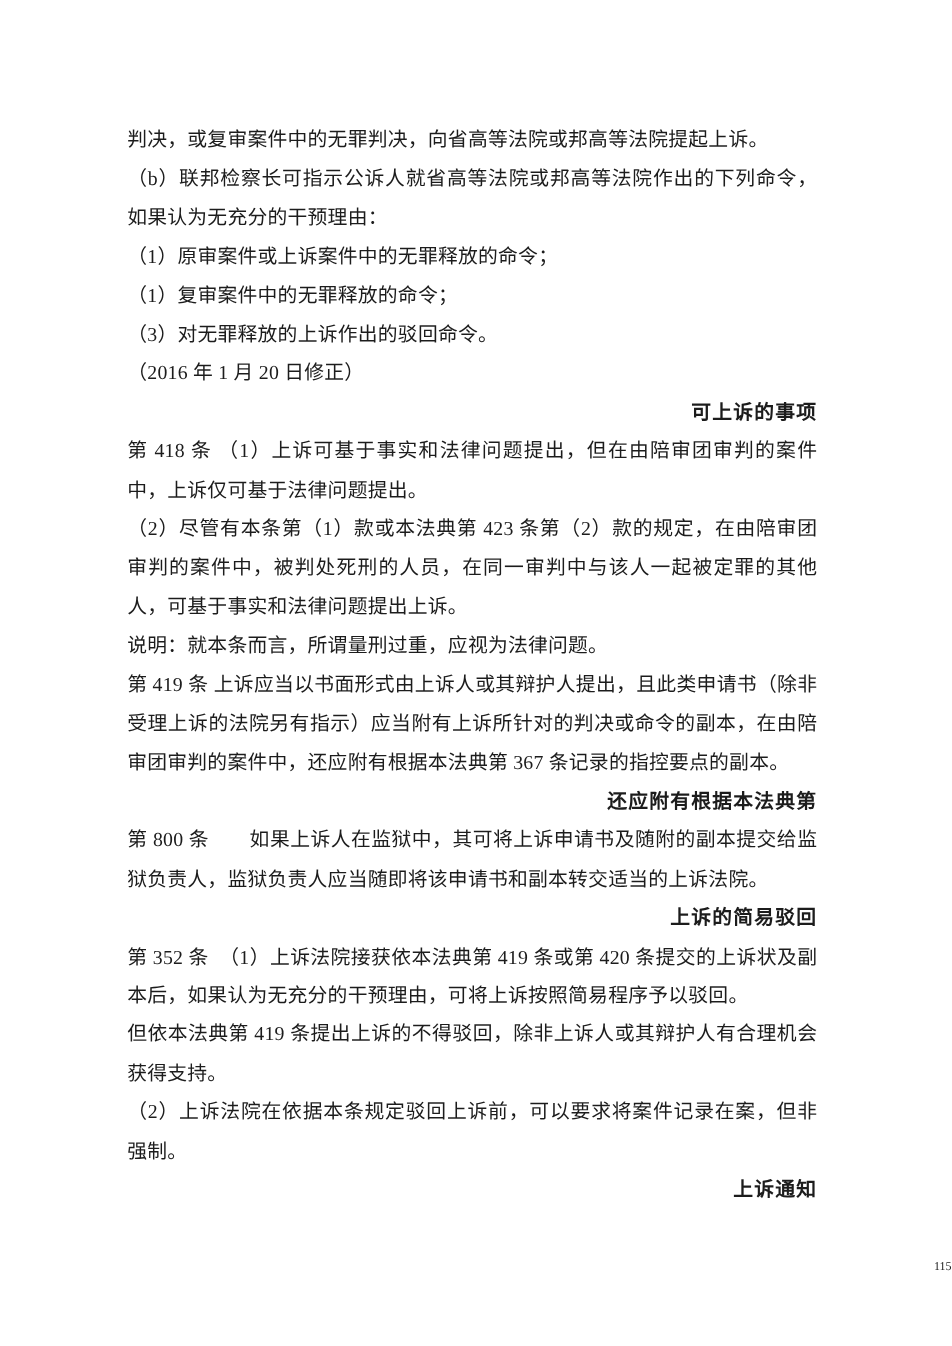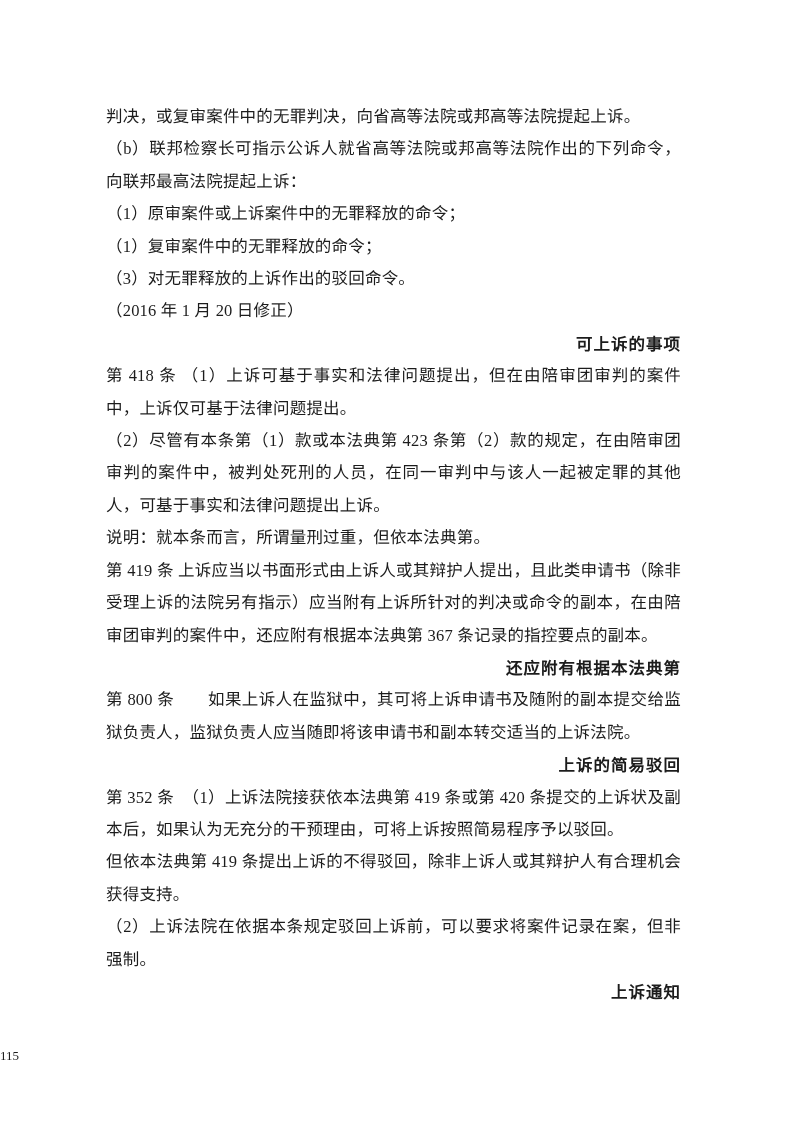--- a/index.html
+++ b/index.html
@@ -36,41 +36,41 @@
     font-weight: 700;
     text-align: right;
     text-indent: 31px;
     letter-spacing: 1px;
   }
   .page-footer {
     position: absolute;
     top: 1046px;
     left: 0;
     width: 100%;
-    text-align: left;
-    font-size: 13px;
+    text-align: right;
+    font-size: 10px;
     line-height: 20px;
     color: #1c1c1c;
   }
 </style>
 </head>
 <body>
 
 <div class="page">
   <main class="doc-body" id="doc-body">
       <p class="paragraph">判决，或复审案件中的无罪判决，向省高等法院或邦高等法院提起上诉。</p>
-      <p class="paragraph">（b）联邦检察长可指示公诉人就省高等法院或邦高等法院作出的下列命令，向联邦最高法院提起上诉：</p>
+      <p class="paragraph">（b）联邦检察长可指示公诉人就省高等法院或邦高等法院作出的下列命令，如果认为无充分的干预理由：</p>
       <p class="paragraph">（1）原审案件或上诉案件中的无罪释放的命令；</p>
       <p class="paragraph">（1）复审案件中的无罪释放的命令；</p>
       <p class="paragraph">（3）对无罪释放的上诉作出的驳回命令。</p>
       <p class="paragraph">（2016 年 1 月 20 日修正）</p>
       <p class="heading">可上诉的事项</p>
       <p class="paragraph">第 418 条 （1）上诉可基于事实和法律问题提出，但在由陪审团审判的案件中，上诉仅可基于法律问题提出。</p>
       <p class="paragraph">（2）尽管有本条第（1）款或本法典第 423 条第（2）款的规定，在由陪审团审判的案件中，被判处死刑的人员，在同一审判中与该人一起被定罪的其他人，可基于事实和法律问题提出上诉。</p>
-      <p class="paragraph">说明：就本条而言，所谓量刑过重，但依本法典第。</p>
+      <p class="paragraph">说明：就本条而言，所谓量刑过重，应视为法律问题。</p>
       <p class="paragraph">第 419 条 上诉应当以书面形式由上诉人或其辩护人提出，且此类申请书（除非受理上诉的法院另有指示）应当附有上诉所针对的判决或命令的副本，在由陪审团审判的案件中，还应附有根据本法典第 367 条记录的指控要点的副本。</p>
       <p class="heading">还应附有根据本法典第</p>
       <p class="paragraph">第 800 条　　如果上诉人在监狱中，其可将上诉申请书及随附的副本提交给监狱负责人，监狱负责人应当随即将该申请书和副本转交适当的上诉法院。</p>
       <p class="heading">上诉的简易驳回</p>
       <p class="paragraph">第 352 条　（1）上诉法院接获依本法典第 419 条或第 420 条提交的上诉状及副本后，如果认为无充分的干预理由，可将上诉按照简易程序予以驳回。</p>
       <p class="paragraph">但依本法典第 419 条提出上诉的不得驳回，除非上诉人或其辩护人有合理机会获得支持。</p>
       <p class="paragraph">（2）上诉法院在依据本条规定驳回上诉前，可以要求将案件记录在案，但非强制。</p>
       <p class="heading">上诉通知</p>
     </main>
   <footer class="page-footer">

